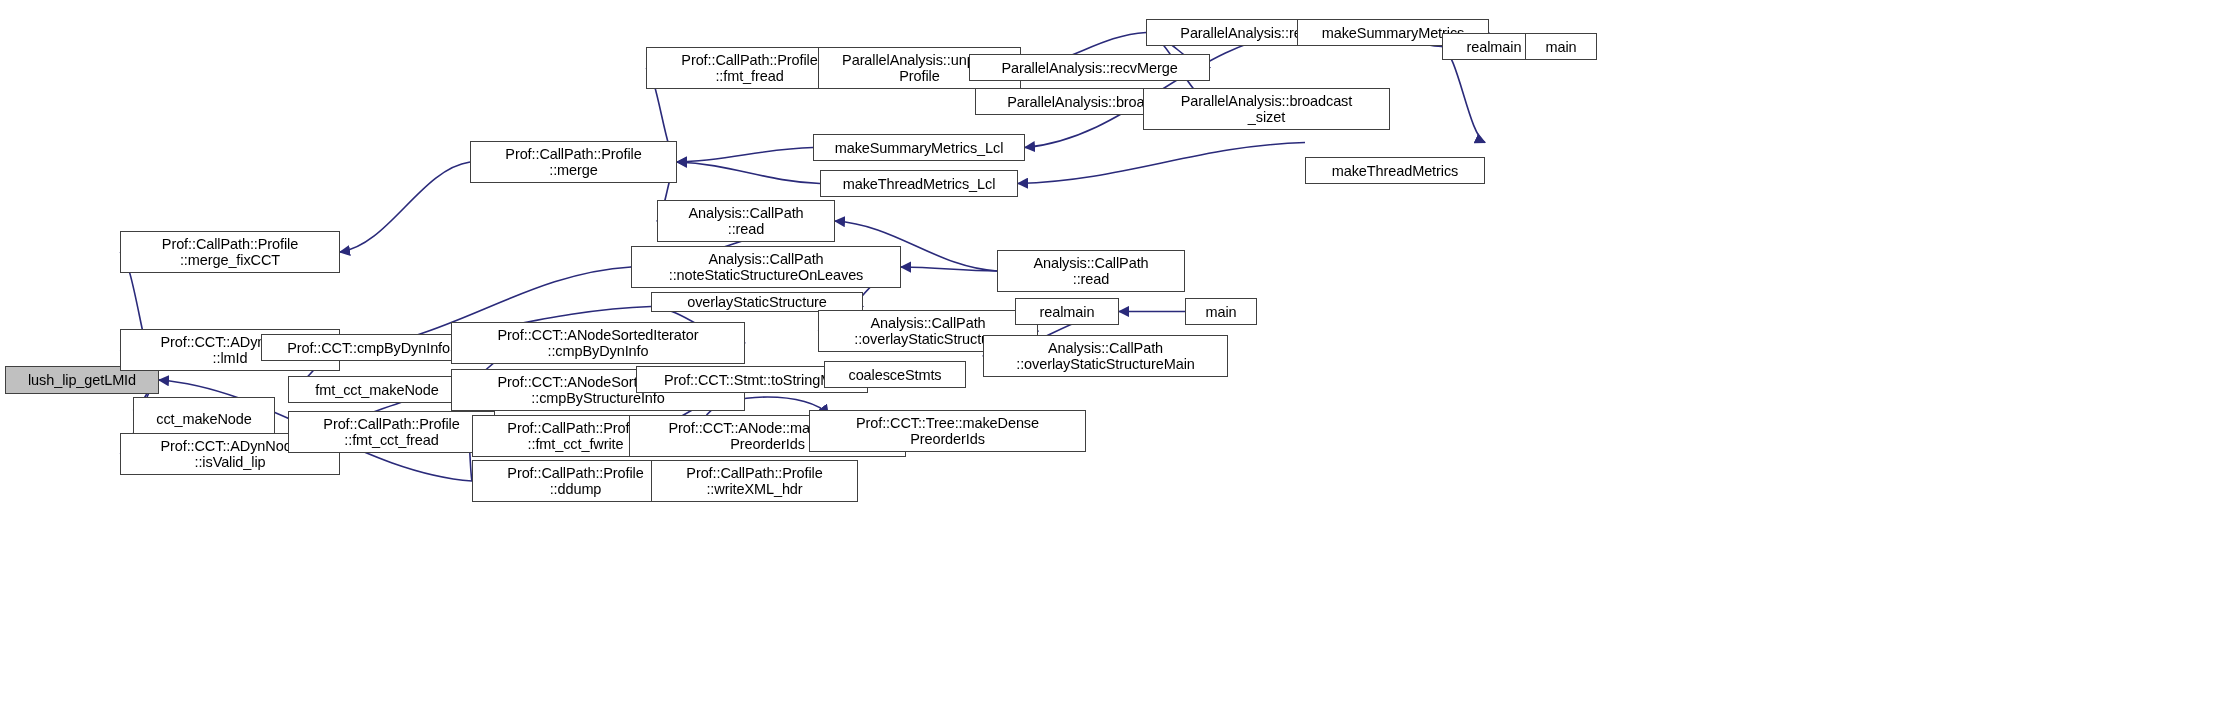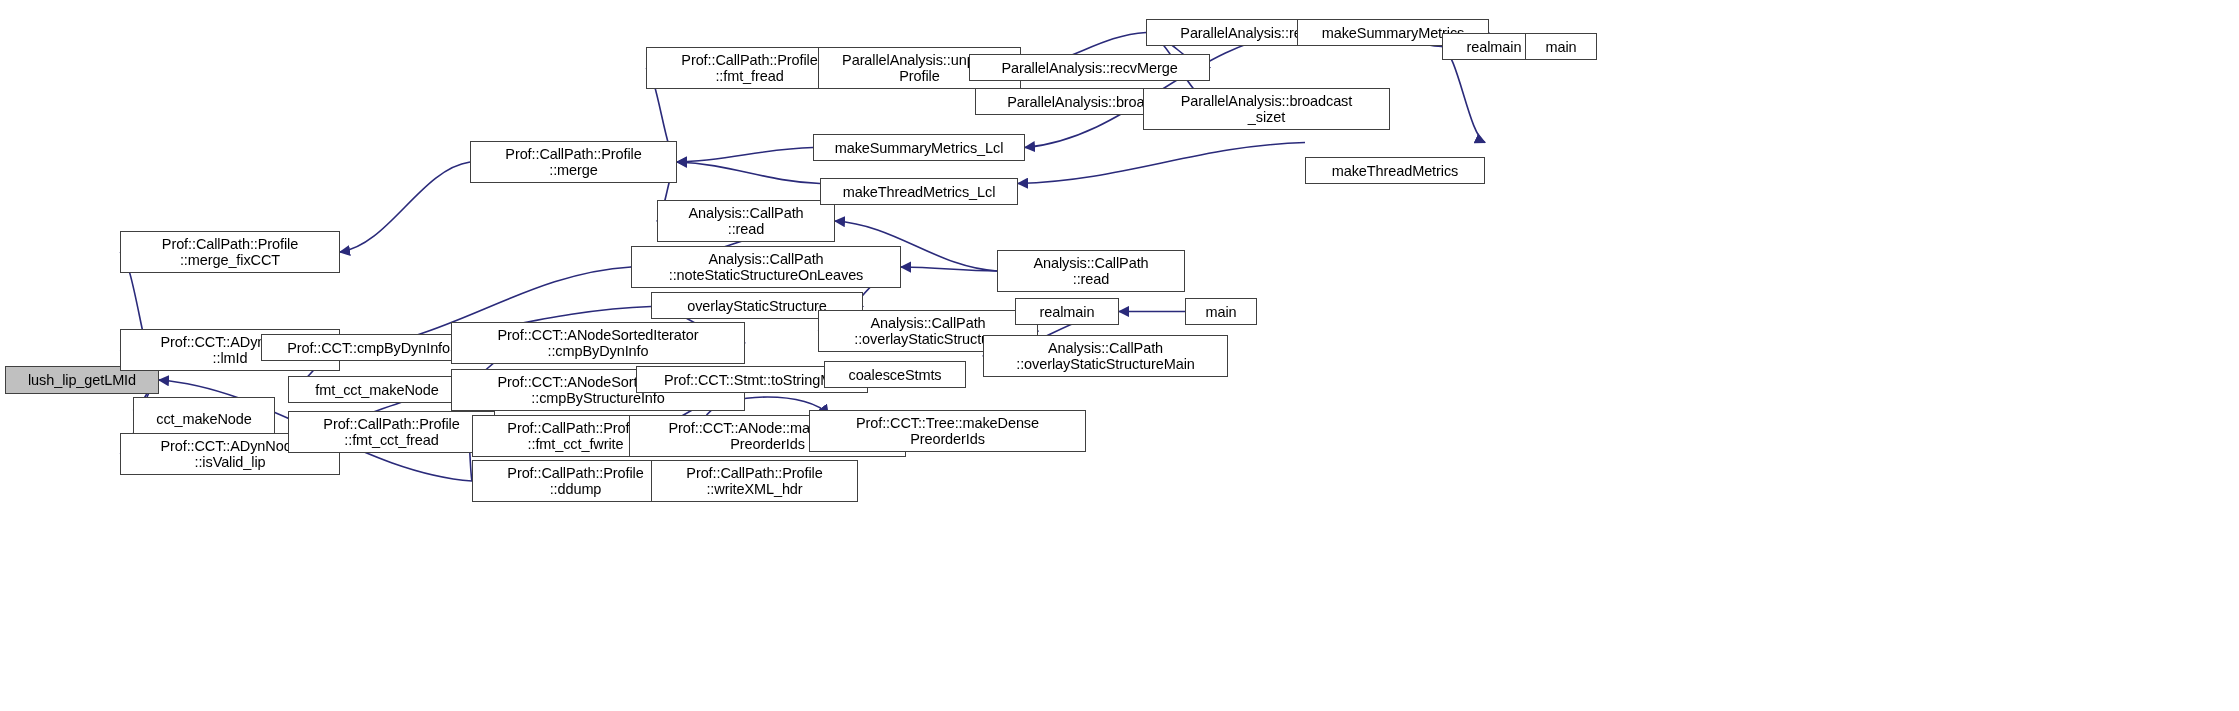--- a/index.html
+++ b/index.html
@@ -125,21 +125,21 @@
       <div class="node" style="left: 288px; top: 411px; width: 207px; height: 42px;"><span class="node-label">Prof::CallPath::Profile
 ::fmt_cct_fread</span></div>
       <div class="node" style="left: 451px; top: 322px; width: 294px; height: 42px;"><span class="node-label">Prof::CCT::ANodeSortedIterator
 ::cmpByDynInfo</span></div>
       <div class="node" style="left: 451px; top: 369px; width: 294px; height: 42px;"><span class="node-label">Prof::CCT::ANodeSortedIterator
 ::cmpByStructureInfo</span></div>
       <div class="node" style="left: 472px; top: 415px; width: 207px; height: 42px;"><span class="node-label">Prof::CallPath::Profile
 ::fmt_cct_fwrite</span></div>
       <div class="node" style="left: 472px; top: 460px; width: 207px; height: 42px;"><span class="node-label">Prof::CallPath::Profile
 ::ddump</span></div>
-      <div class="node" style="left: 651px; top: 292px; width: 212px; height: 27px; justify-content: flex-end;"><span class="node-label">overlayStaticStructure</span></div>
+      <div class="node" style="left: 651px; top: 292px; width: 212px; height: 20px; justify-content: flex-end;"><span class="node-label">overlayStaticStructure</span></div>
       <div class="node" style="left: 636px; top: 366px; width: 232px; height: 27px;"><span class="node-label">Prof::CCT::Stmt::toStringMe</span></div>
       <div class="node" style="left: 629px; top: 415px; width: 277px; height: 42px;"><span class="node-label">Prof::CCT::ANode::makeDense
 PreorderIds</span></div>
       <div class="node" style="left: 651px; top: 460px; width: 207px; height: 42px;"><span class="node-label">Prof::CallPath::Profile
 ::writeXML_hdr</span></div>
       <div class="node" style="left: 824px; top: 361px; width: 142px; height: 27px;"><span class="node-label">coalesceStmts</span></div>
       <div class="node" style="left: 809px; top: 410px; width: 277px; height: 42px;"><span class="node-label">Prof::CCT::Tree::makeDense
 PreorderIds</span></div>
       <div class="node" style="left: 631px; top: 246px; width: 270px; height: 42px;"><span class="node-label">Analysis::CallPath
 ::noteStaticStructureOnLeaves</span></div>
@@ -154,21 +154,21 @@
       <div class="node" style="left: 969px; top: 54px; width: 241px; height: 27px; justify-content: center;"><span class="node-label">ParallelAnalysis::recvMerge</span></div>
       <div class="node" style="left: 975px; top: 88px; width: 236px; height: 27px;"><span class="node-label">ParallelAnalysis::broadcast</span></div>
       <div class="node" style="left: 1143px; top: 88px; width: 247px; height: 42px;"><span class="node-label">ParallelAnalysis::broadcast
 _sizet</span></div>
       <div class="node" style="left: 1146px; top: 19px; width: 221px; height: 27px;"><span class="node-label">ParallelAnalysis::reduce</span></div>
       <div class="node" style="left: 1297px; top: 19px; width: 192px; height: 27px;"><span class="node-label">makeSummaryMetrics</span></div>
       <div class="node" style="left: 1442px; top: 33px; width: 104px; height: 27px;"><span class="node-label">realmain</span></div>
       <div class="node" style="left: 1525px; top: 33px; width: 72px; height: 27px;"><span class="node-label">main</span></div>
       <div class="node" style="left: 1305px; top: 129px; width: 180px; height: 27px; margin-top: 28px;"><span class="node-label">makeThreadMetrics</span></div>
       <div class="node" style="left: 813px; top: 134px; width: 212px; height: 27px; justify-content: flex-end;"><span class="node-label">makeSummaryMetrics_Lcl</span></div>
-      <div class="node" style="left: 820px; top: 170px; width: 198px; height: 27px; margin-top: 8px;"><span class="node-label">makeThreadMetrics_Lcl</span></div>
+      <div class="node" style="left: 820px; top: 170px; width: 198px; height: 27px;"><span class="node-label">makeThreadMetrics_Lcl</span></div>
       <div class="node" style="left: 997px; top: 250px; width: 188px; height: 42px;"><span class="node-label">Analysis::CallPath
 ::read</span></div>
       <div class="node" style="left: 818px; top: 310px; width: 220px; height: 42px;"><span class="node-label">Analysis::CallPath
 ::overlayStaticStructure</span></div>
       <div class="node" style="left: 983px; top: 335px; width: 245px; height: 42px;"><span class="node-label">Analysis::CallPath
 ::overlayStaticStructureMain</span></div>
       <div class="node" style="left: 1015px; top: 298px; width: 104px; height: 27px;"><span class="node-label">realmain</span></div>
       <div class="node" style="left: 1185px; top: 298px; width: 72px; height: 27px;"><span class="node-label">main</span></div>
     </div>
 </div>

